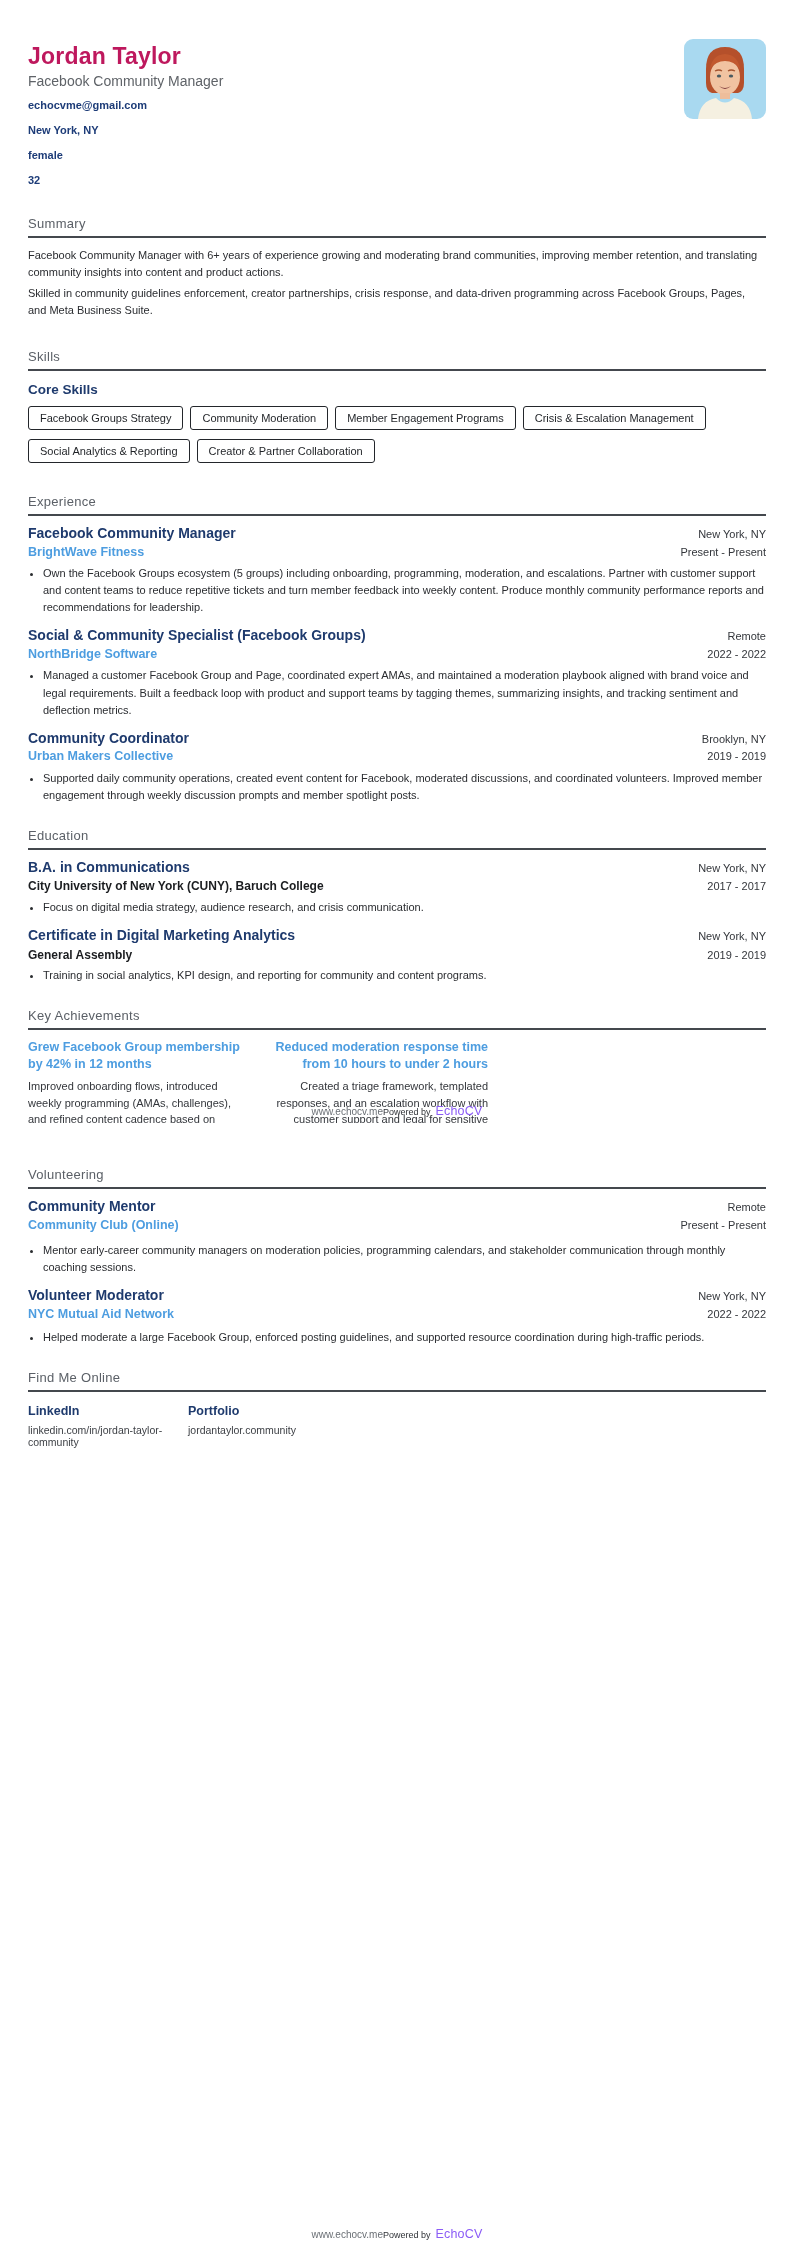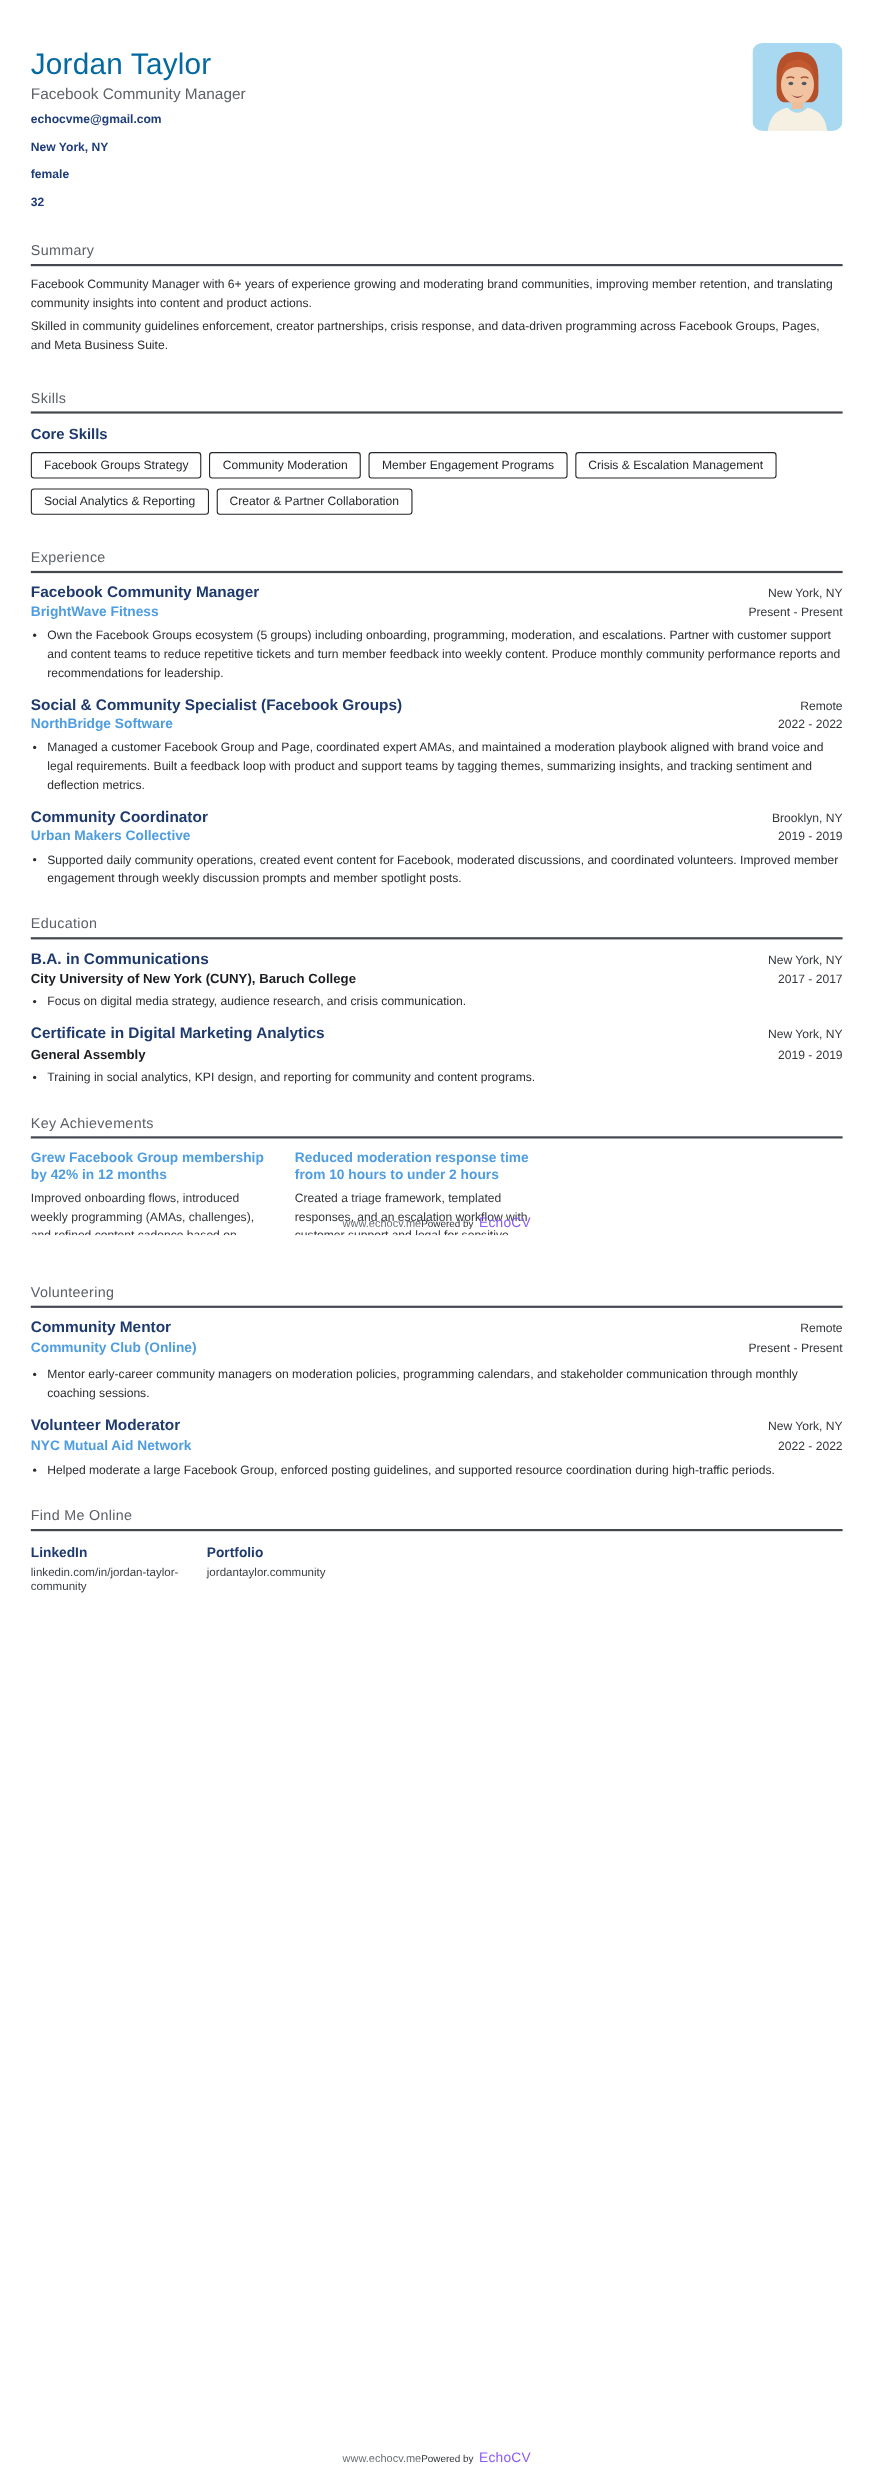--- a/index.html
+++ b/index.html
@@ -16,21 +16,21 @@
     padding:44px 28px 0 28px;
     overflow:hidden;
     background:#ffffff;
   }
   
   .header { position:relative; }
   .photo {
     position:absolute; top:-5px; right:0;
     width:82px; height:80px; border-radius:9px; overflow:hidden;
   }
-  .name { font-size:27px; font-weight:400; color:#0369a1; letter-spacing:.2px; line-height:1.05; }
+  .name { font-size:23px; font-weight:700; color:#be185d; letter-spacing:.2px; line-height:1.05; }
   .job-title { font-size:14px; color:#5f6368; margin-top:5px; }
   .contact-row { margin-top:10px; font-size:11px; font-weight:700; color:#1d3c78; display:flex; gap:13px;flex-direction:column; }
   
   .section { margin-top:30px; }
   .section-heading {
     font-size:13px; color:#5b6067; letter-spacing:.3px;
     padding-bottom:5px; border-bottom:2px solid #44484e;
   }
   .section-body { padding-top:9px; }
   .para { font-size:11px; line-height:1.55; color:#2a2c30; margin:0 0 4px 0; }
@@ -212,21 +212,21 @@
   </div>
 
   <div class="section" style="margin-top:24px;">
     <div class="section-heading">Key Achievements</div>
     <div class="section-body">
       <div class="grid">
         <div class="ach-item" style="grid-row:1;grid-column:1;">
           <div class="ach-title">Grew Facebook Group membership by 42% in 12 months</div>
           <div class="ach-desc">Improved onboarding flows, introduced weekly programming (AMAs, challenges), and refined content cadence based on engagement analytics.</div>
         </div>
-        <div class="ach-item" style="grid-row:1;grid-column:2;">
+        <div class="ach-item" style="grid-row:1;grid-column:2;text-align:right;">
           <div class="ach-title">Reduced moderation response time from 10 hours to under 2 hours</div>
           <div class="ach-desc">Created a triage framework, templated responses, and an escalation workflow with customer support and legal for sensitive cases.</div>
         </div>
         <div class="ach-item" style="grid-row:2;grid-column:1;">
           <div class="ach-title">Increased monthly active members by 28%</div>
 
         </div>
       </div>
     </div>
   </div>

